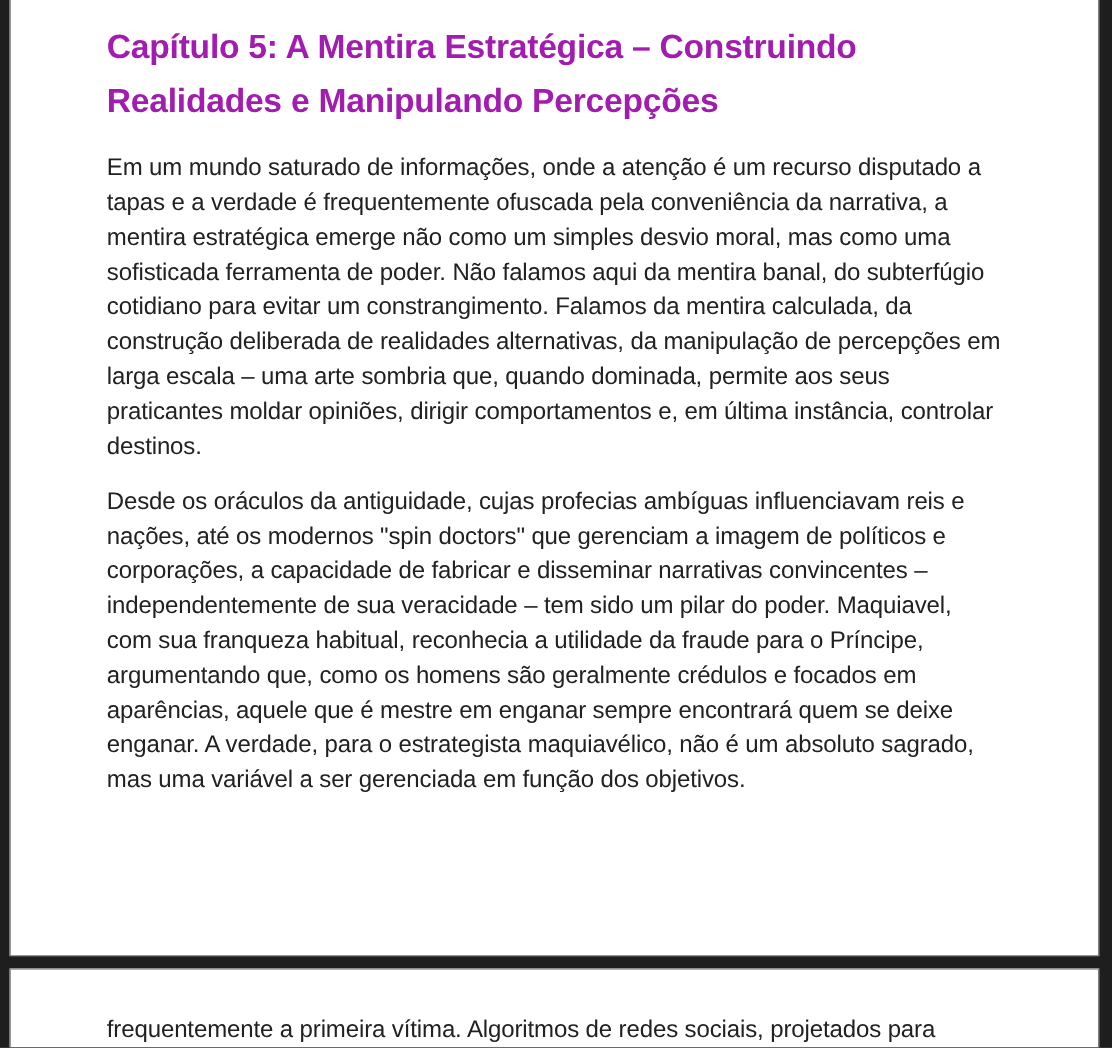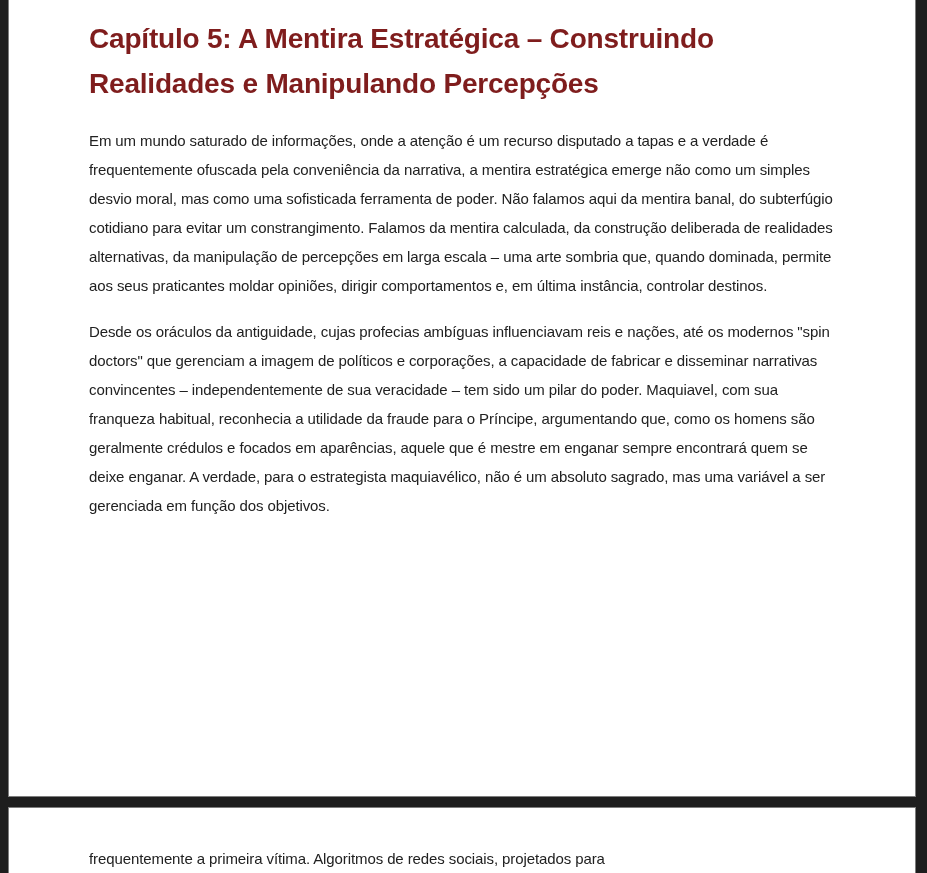--- a/index.html
+++ b/index.html
@@ -44,26 +44,26 @@
     padding: 16px 80px 0 80px;
   }
   .content-2 {
     padding: 36px 80px 0 80px;
   }
   h1.chapter-title {
     margin: 0 0 20px 0;
     font-size: 28px;
     line-height: 45px;
     font-weight: bold;
-    color: #7f1d1d;
+    color: #a21caf;
     letter-spacing: -0.2px;
   }
   p.body-par {
     margin: 0 0 17px 0;
-    font-size: 15px;
+    font-size: 20px;
     line-height: 29px;
     color: #212121;
     letter-spacing: -0.1px;
   }
 </style>
 </head>
 <body>
 
 <div class="viewport">
 

